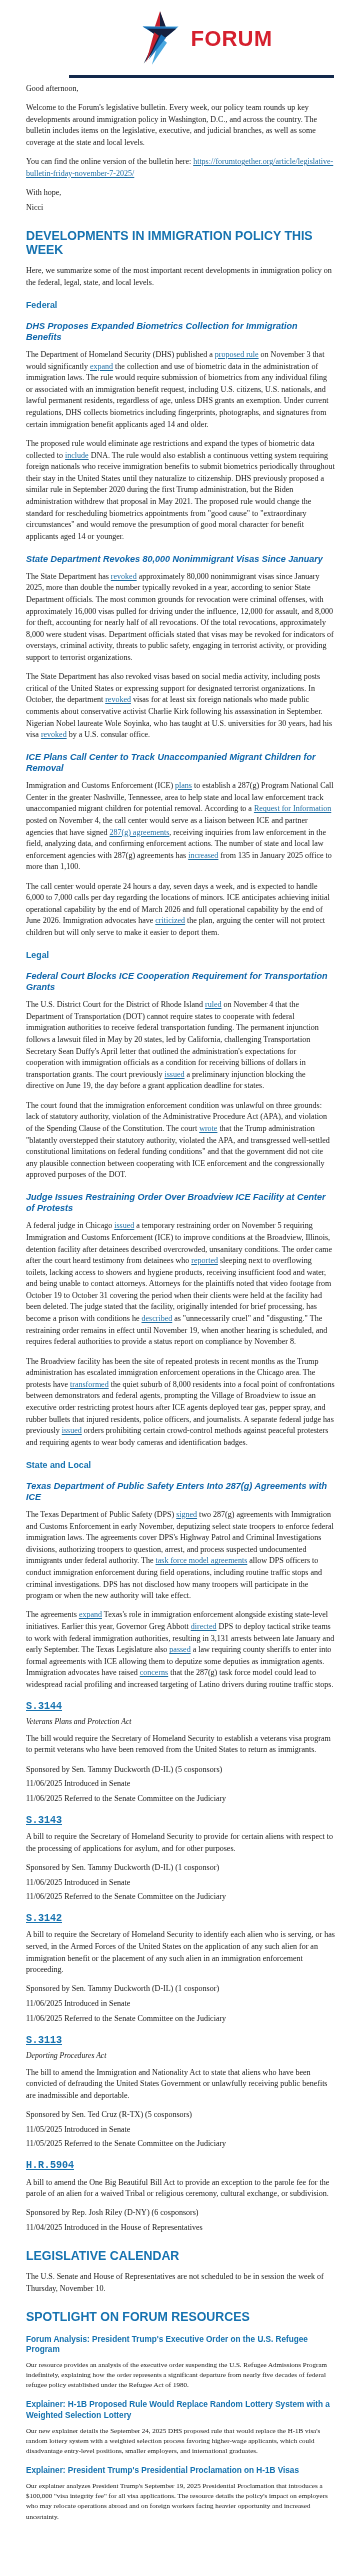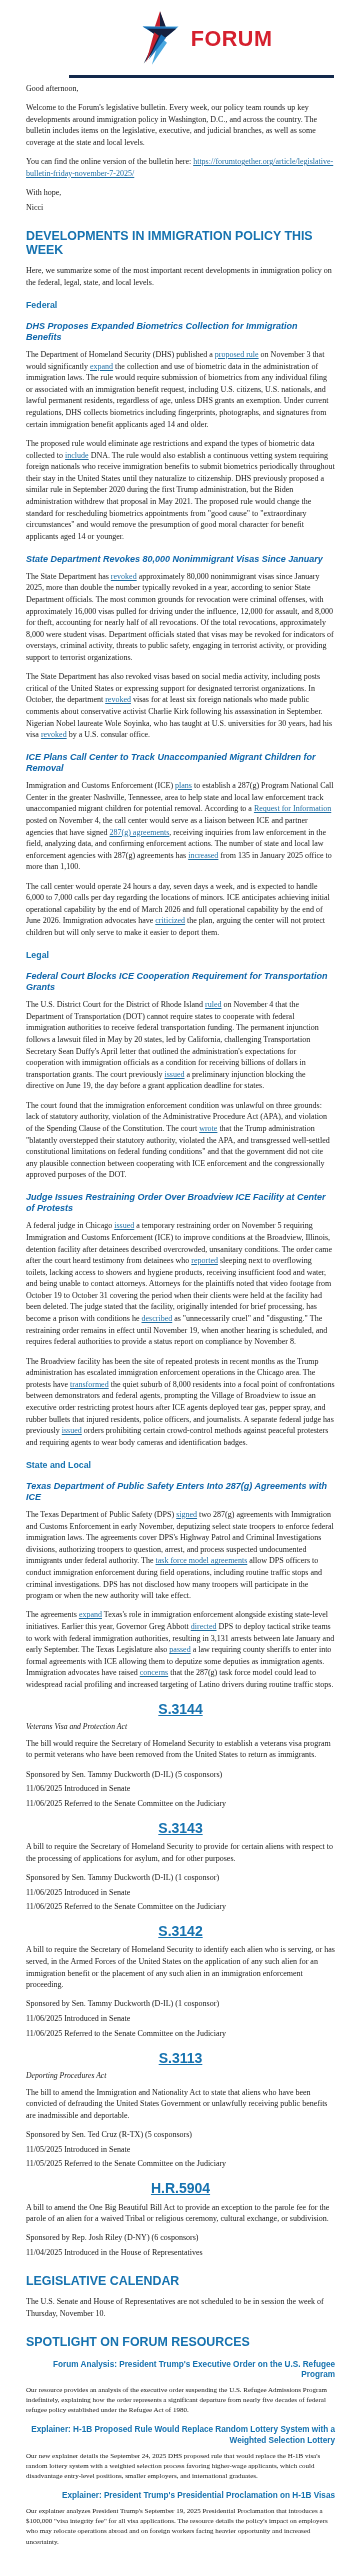--- a/index.html
+++ b/index.html
@@ -11,24 +11,24 @@
   .logo-word{font-family:"Liberation Sans","DejaVu Sans",sans-serif;font-weight:bold;font-size:21.6px;color:#d5202e;letter-spacing:0.5px;line-height:1;}
   .rule{height:2.1px;background:#13294b;margin:6.2px 27px 0 27px;}
   .body-pad{padding:0 26px;}
   p.t{font-size:8px;line-height:1.45;margin:0 0 7.7px 0;color:#1a1a1a;}
   p.t.tight{margin-bottom:3.1px;}
   a.lnk{color:#1f6fa5;text-decoration:underline;}
   a.url{color:#1f6fa5;text-decoration:underline;word-break:break-all;}
   h1.sec{font-family:"Liberation Sans","DejaVu Sans",sans-serif;font-weight:bold;font-size:12.4px;line-height:1.18;color:#1773b0;margin:15.5px 0 7.2px 0;}
   h2.br{font-family:"Liberation Sans","DejaVu Sans",sans-serif;font-weight:bold;font-size:8.8px;color:#1773b0;margin:11.3px 0 6.2px 0;}
   h3.art{font-family:"Liberation Sans","DejaVu Sans",sans-serif;font-weight:bold;font-style:italic;font-size:9px;line-height:1.22;color:#1067ab;margin:11.3px 0 6.2px 0;}
-  h3.bill{font-family:Liberation Sans, sans-serif;font-weight:bold;font-size:14px;color:#1773b0;margin:10.3px 0 5.2px 0;text-align:center;}
+  h3.bill{font-family:Liberation Mono, monospace;font-weight:bold;font-size:10px;color:#1773b0;margin:10.3px 0 5.2px 0;}
   h3.bill a{color:#1773b0;text-decoration:underline;}
   .billsub{font-size:7.7px;font-style:italic;margin:0 0 6.7px 0;}
-  h3.res{font-family:"Liberation Sans","DejaVu Sans",sans-serif;font-weight:bold;font-size:8.2px;line-height:1.25;color:#1773b0;margin:10.3px 0 4.6px 0;text-align:right;}
+  h3.res{font-family:"Liberation Sans","DejaVu Sans",sans-serif;font-weight:bold;font-size:8.2px;line-height:1.25;color:#1773b0;margin:10.3px 0 4.6px 0;}
   .smallp{font-size:7px;line-height:1.45;margin:0 0 6.2px 0;}
 </style>
 </head>
 <body>
 
 <div class="page">
 
   <div class="logo-wrap">
     <div class="logo-row">
       <svg class="logo-star" viewBox="0 0 100 100">
@@ -85,21 +85,21 @@
 
     <h2 class="br">State and Local</h2>
     <div>
         <h3 class="art">Texas Department of Public Safety Enters Into 287(g) Agreements with ICE</h3>
         <p class="t">The Texas Department of Public Safety (DPS) <a class="lnk" href="#">signed</a> two 287(g) agreements with Immigration and Customs Enforcement in early November, deputizing select state troopers to enforce federal immigration laws. The agreements cover DPS's Highway Patrol and Criminal Investigations divisions, authorizing troopers to question, arrest, and process suspected undocumented immigrants under federal authority. The <a class="lnk" href="#">task force model agreements</a> allow DPS officers to conduct immigration enforcement during field operations, including routine traffic stops and criminal investigations. DPS has not disclosed how many troopers will participate in the program or when the new authority will take effect.</p>
         <p class="t">The agreements <a class="lnk" href="#">expand</a> Texas's role in immigration enforcement alongside existing state-level initiatives. Earlier this year, Governor Greg Abbott <a class="lnk" href="#">directed</a> DPS to deploy tactical strike teams to work with federal immigration authorities, resulting in 3,131 arrests between late January and early September. The Texas Legislature also <a class="lnk" href="#">passed</a> a law requiring county sheriffs to enter into formal agreements with ICE allowing them to deputize some deputies as immigration agents. Immigration advocates have raised <a class="lnk" href="#">concerns</a> that the 287(g) task force model could lead to widespread racial profiling and increased targeting of Latino drivers during routine traffic stops.</p>
       </div>
 
     <div>
         <h3 class="bill"><a href="#">S.3144</a></h3>
-        <p class="billsub">Veterans Visa and Protection Act</p>
+        <p class="billsub">Veterans Plans and Protection Act</p>
         <p class="t">The bill would require the Secretary of Homeland Security to establish a veterans visa program to permit veterans who have been removed from the United States to return as immigrants.</p>
         <p class="t tight">Sponsored by Sen. Tammy Duckworth (D-IL) (5 cosponsors)</p>
         <p class="t tight">11/06/2025 Introduced in Senate</p>
         <p class="t tight">11/06/2025 Referred to the Senate Committee on the Judiciary</p>
         <h3 class="bill"><a href="#">S.3143</a></h3>
         <p class="t">A bill to require the Secretary of Homeland Security to provide for certain aliens with respect to the processing of applications for asylum, and for other purposes.</p>
         <p class="t tight">Sponsored by Sen. Tammy Duckworth (D-IL) (1 cosponsor)</p>
         <p class="t tight">11/06/2025 Introduced in Senate</p>
         <p class="t tight">11/06/2025 Referred to the Senate Committee on the Judiciary</p>
         <h3 class="bill"><a href="#">S.3142</a></h3>

